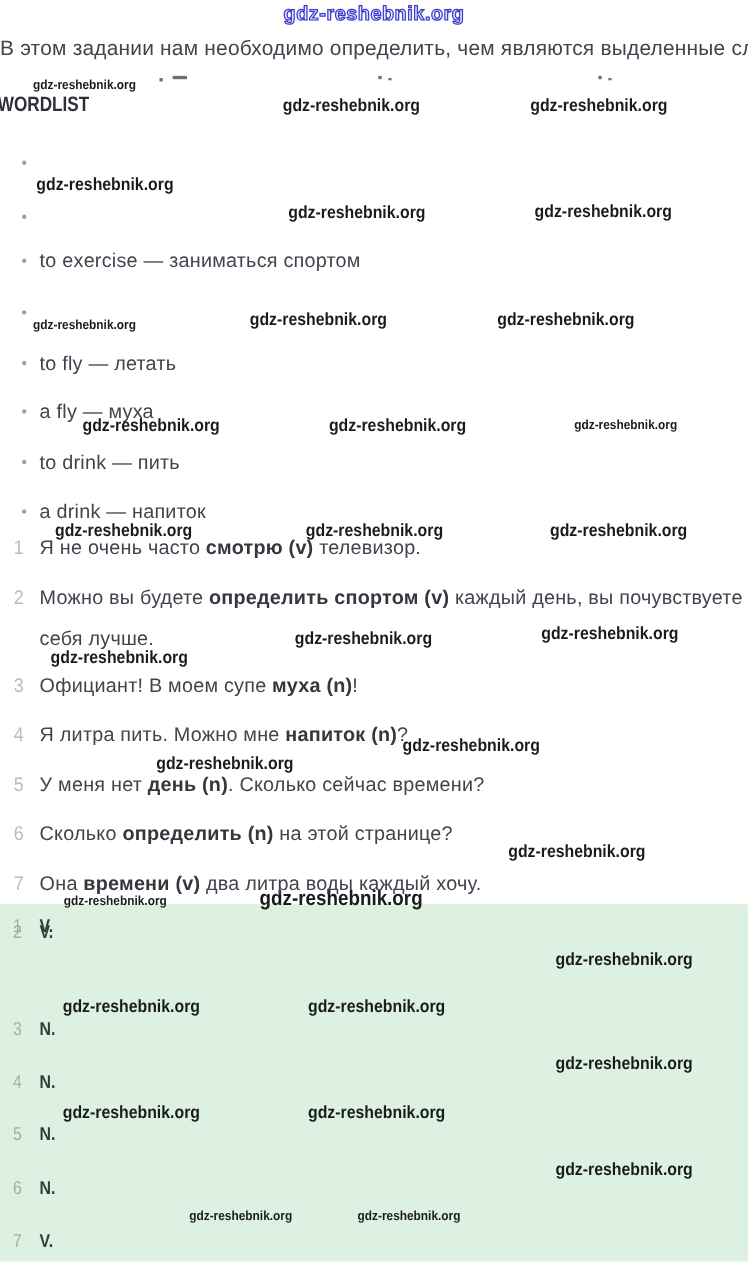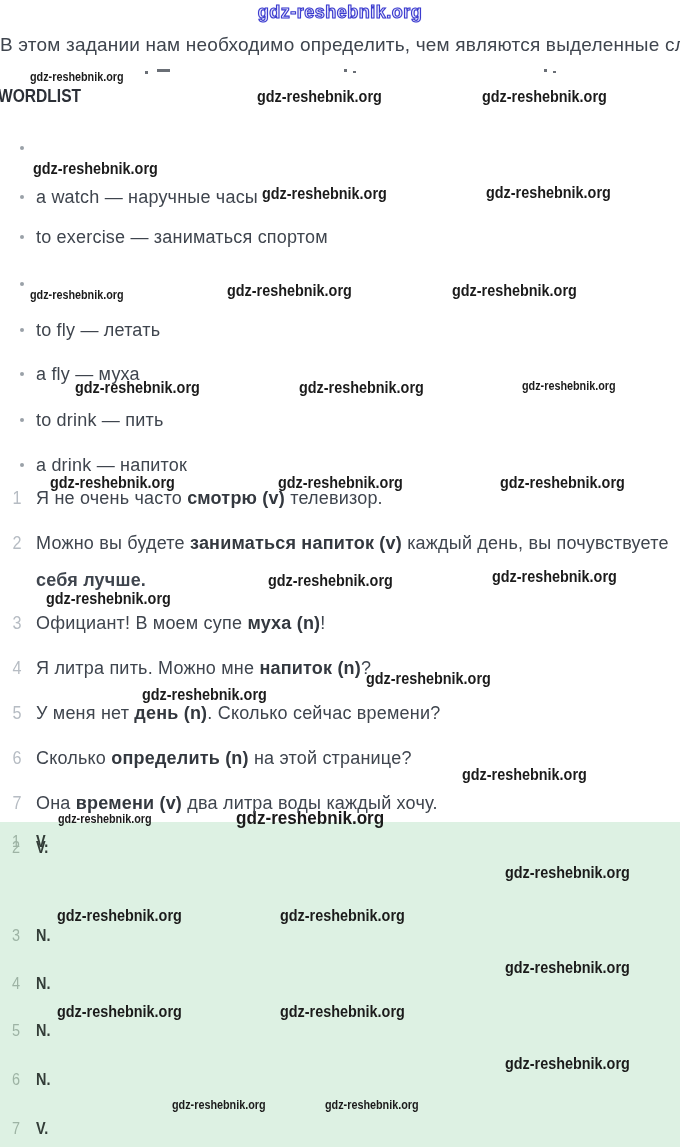--- a/index.html
+++ b/index.html
@@ -42,21 +42,21 @@
     display:inline-block;width:4px;height:4px;border-radius:50%;
     background:#9aa1a8;margin-right:12px;vertical-align:4px;
   }
   
   .sentence{left:0;font-size:18px;color:#3f454e;letter-spacing:.2px;white-space:nowrap;}
   .num{
     display:inline-block;width:22px;padding-left:14px;color:#b6bcc3;
     transform:scaleX(.9);transform-origin:left top;
   }
   .sentence b,.s-bold{font-weight:700;color:#33383f;}
-  .cont-line{left:36px;font-size:18px;color:#3f454e;letter-spacing:.2px;white-space:nowrap;font-weight:bold;}
+  .cont-line{left:36px;font-size:18px;color:#3f454e;letter-spacing:.2px;white-space:nowrap;}
   
   .answers-bg{left:0;top:822px;width:680px;height:325px;background:#ddf1e3;}
   .ans{left:0;font-size:17px;white-space:nowrap;}
   .anum{
     display:inline-block;width:22px;padding-left:14px;color:#9db3a4;
     transform:scaleX(.85);transform-origin:left top;font-weight:400;
   }
   .aval{
     font-weight:700;color:#333d38;
     transform:scaleX(.85);transform-origin:left top;display:inline-block;
@@ -108,33 +108,33 @@
 <span class="abs wm" style="left:57px;top:907px">gdz-reshebnik.org</span>
 <span class="abs wm" style="left:280px;top:907px">gdz-reshebnik.org</span>
 <span class="abs wm" style="left:505px;top:959px">gdz-reshebnik.org</span>
 <span class="abs wm" style="left:57px;top:1003px">gdz-reshebnik.org</span>
 <span class="abs wm" style="left:280px;top:1003px">gdz-reshebnik.org</span>
 <span class="abs wm" style="left:505px;top:1055px">gdz-reshebnik.org</span>
 <span class="abs wm wm-sm" style="left:172px;top:1098px">gdz-reshebnik.org</span>
 <span class="abs wm wm-sm" style="left:325px;top:1098px">gdz-reshebnik.org</span>
 
 <div class="abs wl" style="top:138px"><span class="bullet"></span></div>
-<div class="abs wl" style="top:187px"><span class="bullet"></span><span>a watch — наручные часы</span></div>
+<div class="abs wl" style="top:187px"><span class="bullet"></span></div>
 <div class="abs wl" style="top:227px"><span class="bullet"></span><span>to exercise — заниматься спортом</span></div>
 <div class="abs wl" style="top:274px"><span class="bullet"></span></div>
 <div class="abs wl" style="top:320px"><span class="bullet"></span><span>to fly — летать</span></div>
 <div class="abs wl" style="top:364px"><span class="bullet"></span><span>a fly — муха</span></div>
 <div class="abs wl" style="top:410px"><span class="bullet"></span><span>to drink — пить</span></div>
 <div class="abs wl" style="top:455px"><span class="bullet"></span><span>a drink — напиток</span></div>
 
 <div class="abs sentence" style="top:488px">
   <span class="num">1</span><span><span>Я не очень часто </span><b>смотрю (v)</b><span> телевизор.</span></span>
 </div>
 <div class="abs sentence" style="top:533px">
-  <span class="num">2</span><span><span>Можно вы будете </span><b>заниматься напиток (v)</b><span> каждый день, вы почувствуете</span></span>
+  <span class="num">2</span><span><span>Можно вы будете </span><b>определить спортом (v)</b><span> каждый день, вы почувствуете</span></span>
 </div>
 <div class="abs cont-line" style="top:570px">себя лучше.</div>
 <div class="abs sentence" style="top:613px">
   <span class="num">3</span><span><span>Официант! В моем супе </span><b>муха (n)</b><span>!</span></span>
 </div>
 <div class="abs sentence" style="top:658px">
   <span class="num">4</span><span><span>Я литра пить. Можно мне </span><b>напиток (n)</b><span>?</span></span>
 </div>
 <div class="abs sentence" style="top:703px">
   <span class="num">5</span><span><span>У меня нет </span><b>день (n)</b><span>. Сколько сейчас времени?</span></span>

